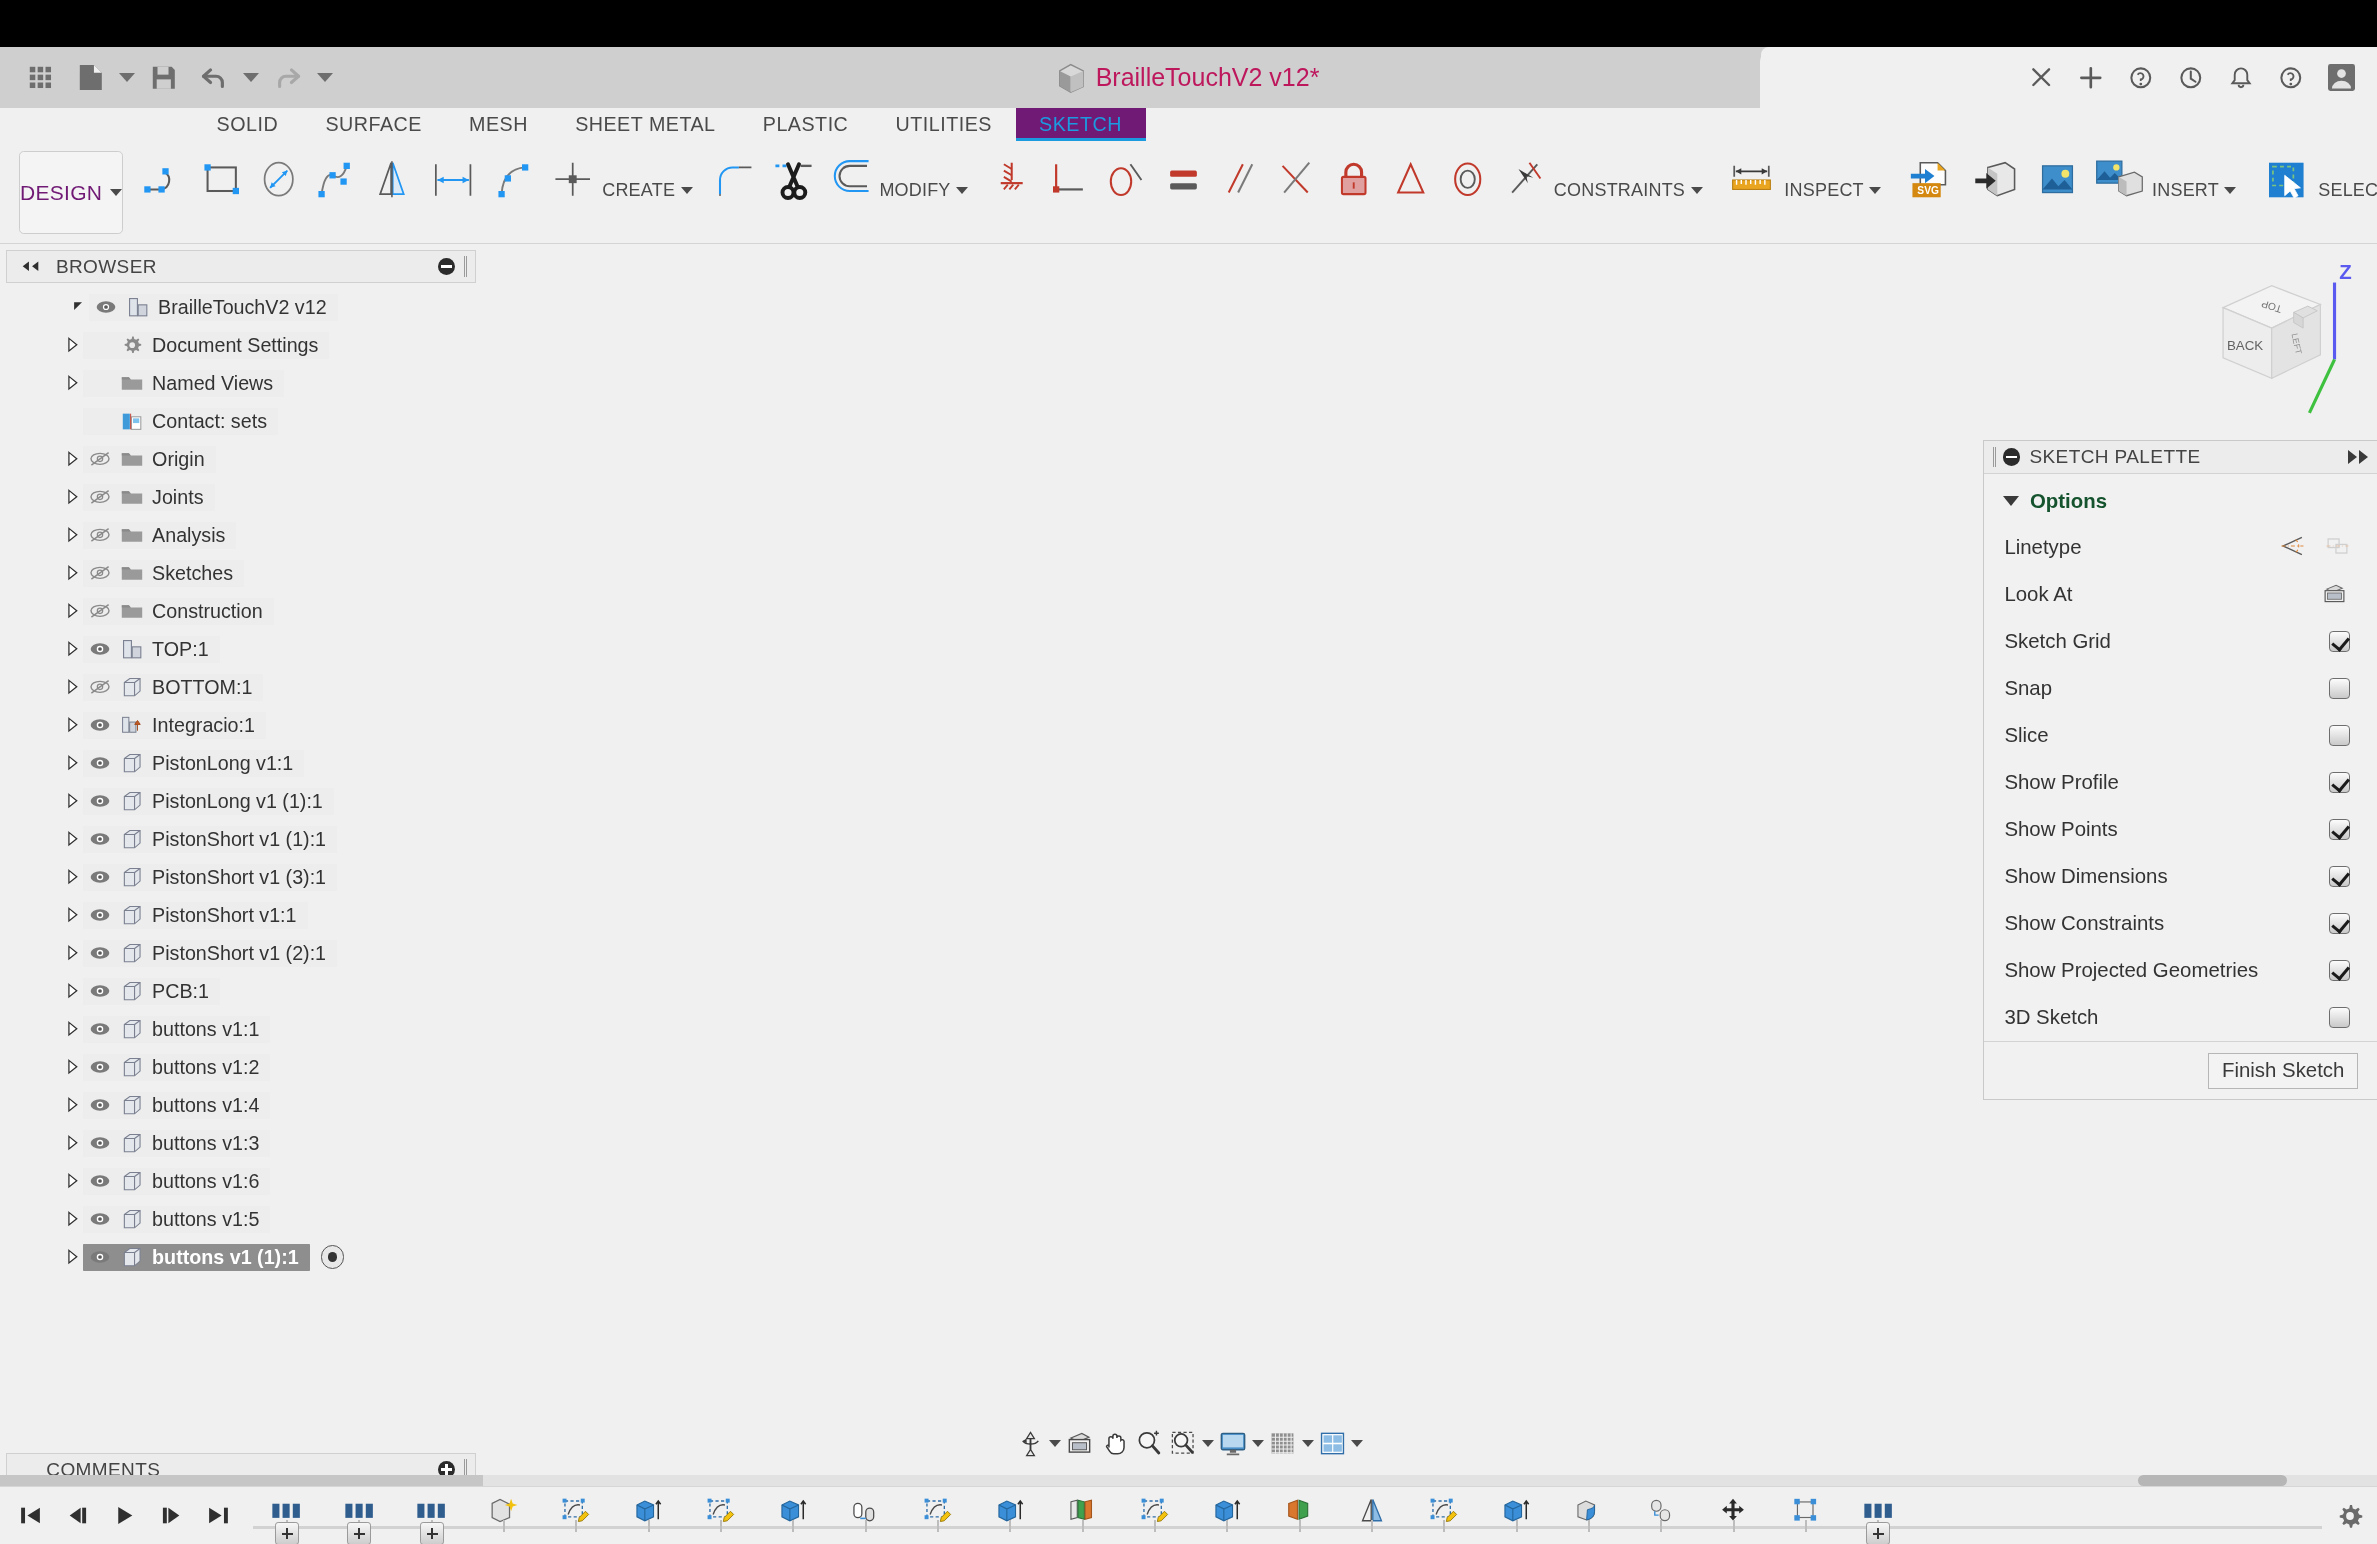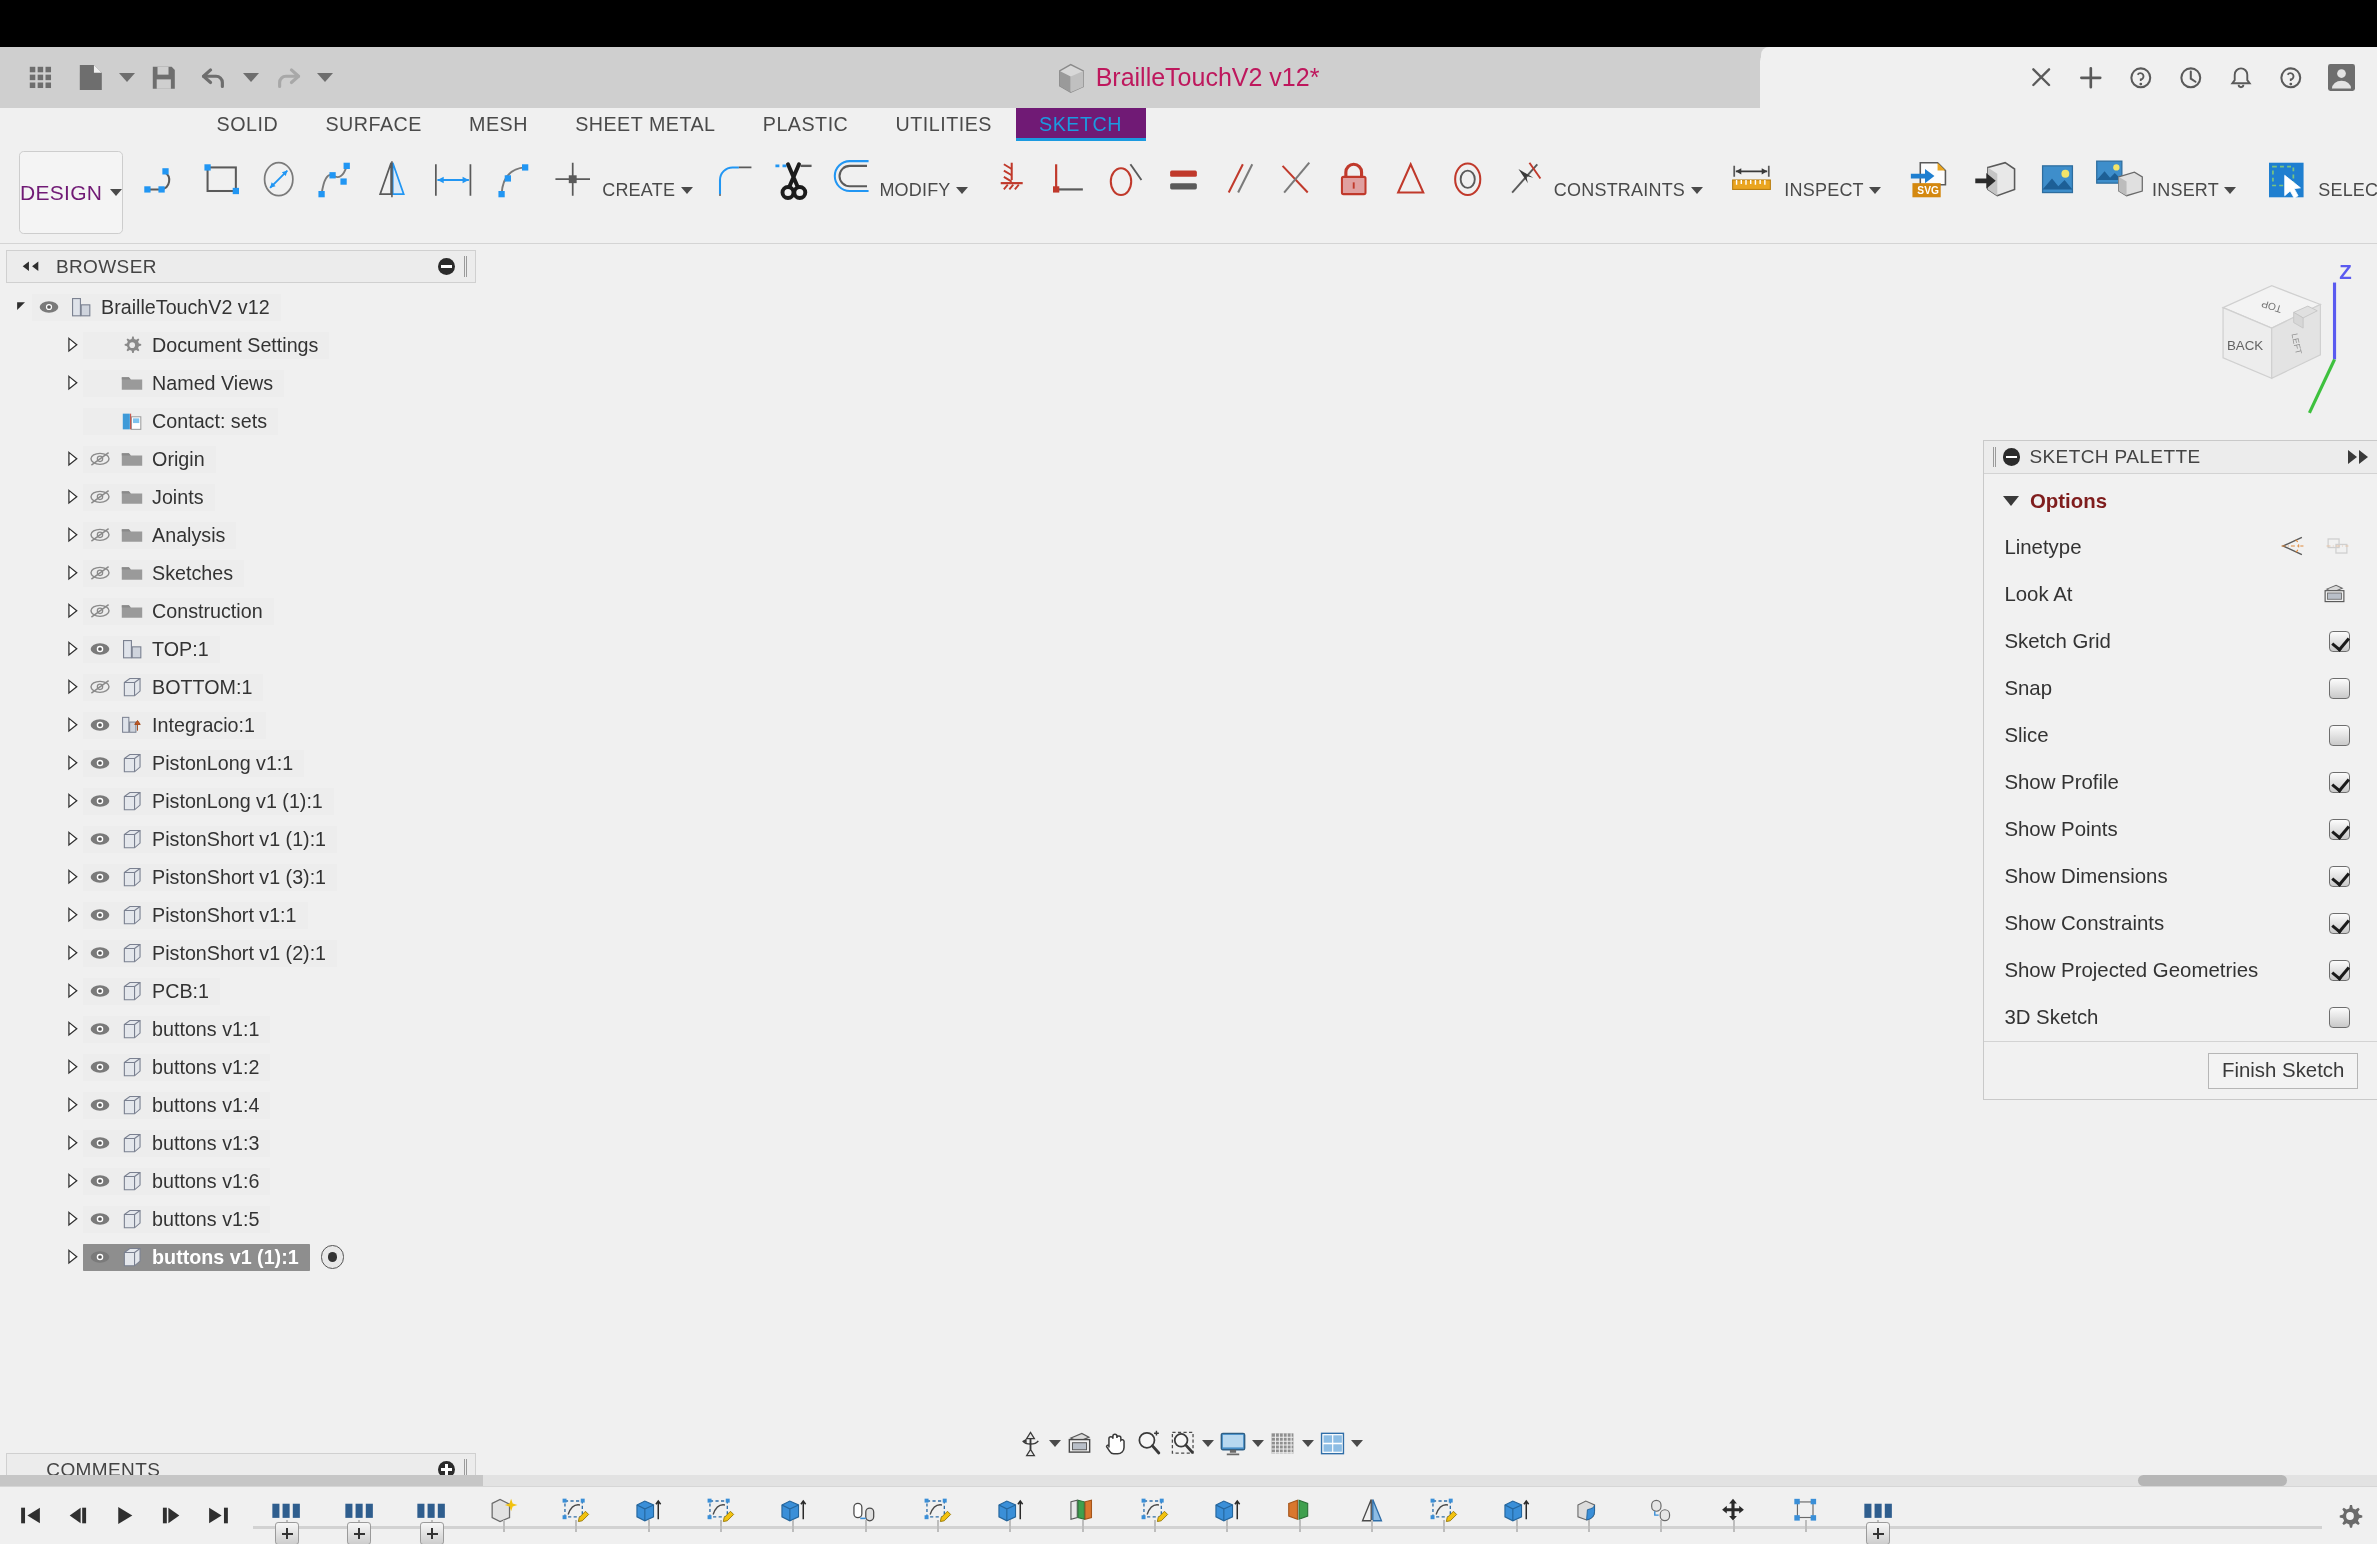--- a/index.html
+++ b/index.html
@@ -177,21 +177,21 @@
   }
   .sp-grip { width: 3.1px; height: 20.4px; border-left: 1.6px solid #9a9a9a; border-right: 1.6px solid #9a9a9a; cursor:col-resize; margin-right: 6.3px;}
   .sp-title { font-size: 19px; color: #444; margin-left: 9.4px; letter-spacing: 0.4px; }
   .sp-expand { margin-left: auto; display:flex; gap:1.6px; cursor:pointer; }
   .ff-tri { width:0;height:0;border-top:7px solid transparent;border-bottom:7px solid transparent;border-left:9.4px solid #3a3a3a; }
   .sp-body { flex: 1; padding: 11px 0 0 0; }
   .sp-section {
     display: flex; align-items: center; gap: 11px; padding: 4.7px 0 11px 19px; cursor:pointer;
   }
   .sec-tri { width:0;height:0;border-left:8.6px solid transparent;border-right:8.6px solid transparent;border-top:10.2px solid #3a3a3a; }
-  .sp-section-label { font-size: 20.4px; font-weight: bold; color: #7f1d1d; }
+  .sp-section-label { font-size: 20.4px; font-weight: bold; color: #14532d; }
   .sp-row {
     display: flex; align-items: center; height: 47px; padding: 0 27px 0 20.4px;
   }
   .sp-label { font-size: 20.4px; color: #333; }
   .sp-ctrl { margin-left: auto; display: flex; align-items: center; gap: 20.4px; }
   .cbox {
     width: 21px; height: 21px; border-radius: 3.9px; border: 1.3px solid #6e6e6e;
     background: linear-gradient(#fcfcfc, #c9c9c9); position: relative; cursor: pointer;
   }
   .cbox.checked::after {
@@ -844,21 +844,21 @@
       </span>
       <span class="bh-title">BROWSER</span>
       <span class="bh-right">
         <span class="dot-minus"></span>
         <span class="grip"></span>
       </span>
     </div>
 
     <div class="tree">
 
-      <div class="trow" style="padding-left:12px;">
+      <div class="trow" style="padding-left:37px;margin-left:32px;">
         <span class="tarrow">
           <svg width="15.7" height="15.7" viewBox="0 0 20 20">
               <path d="M4 4 L14 4 L4 14 Z" fill="#2f2f2f"></path>
             </svg>
         </span>
         <span class="tw">
           <span class="teye">
             <svg width="22" height="14" viewBox="0 0 28 18">
                 <ellipse cx="14" cy="9" rx="12" ry="7.5" fill="#7a7a7a"></ellipse>
                 <circle cx="14" cy="9" r="4" fill="#fff"></circle>

